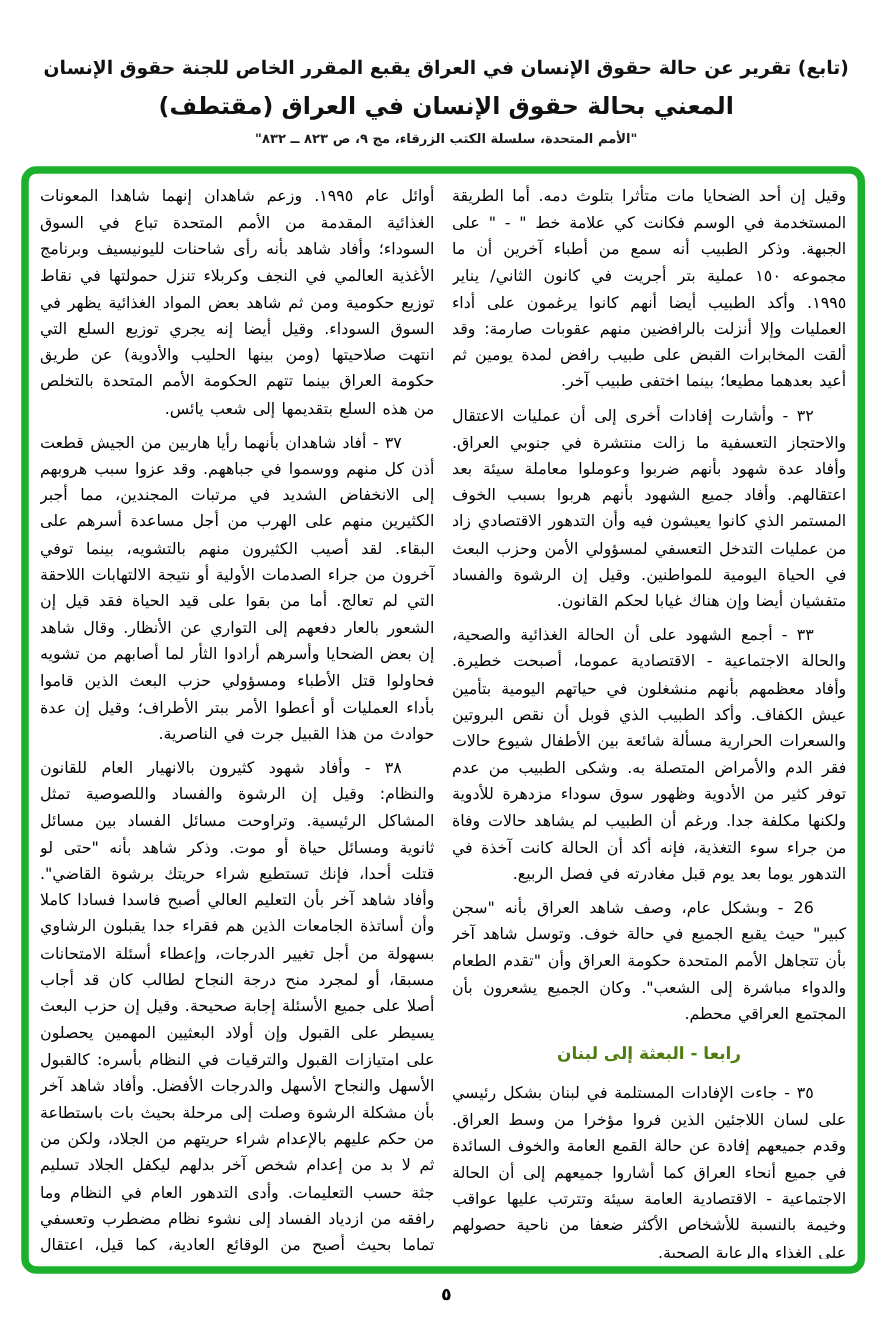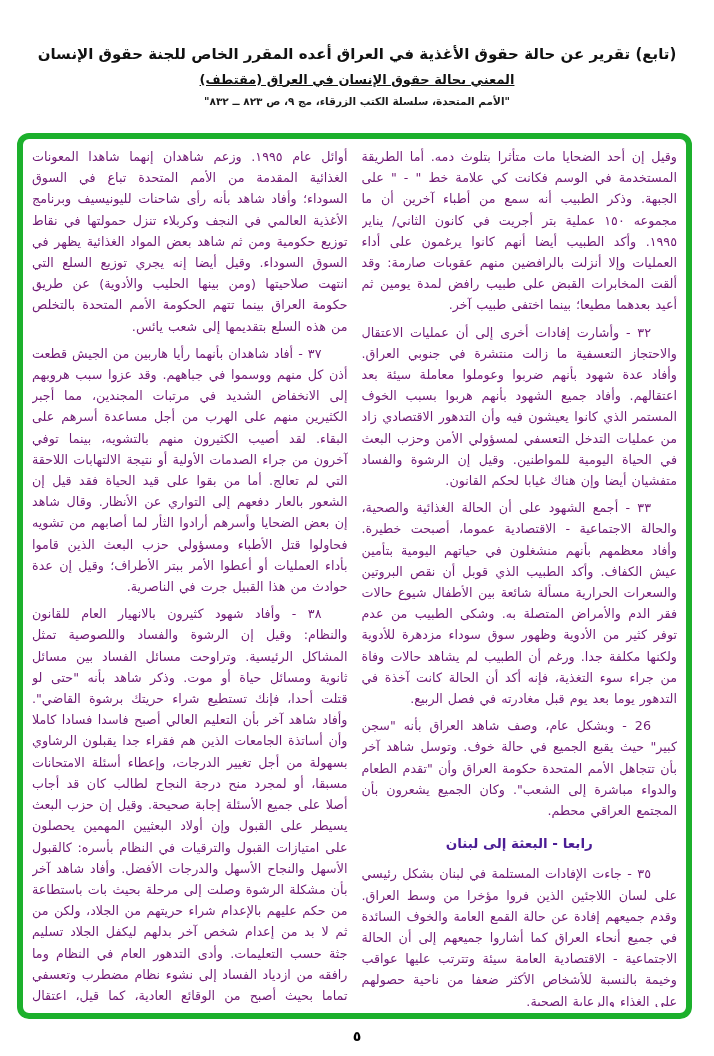--- a/index.html
+++ b/index.html
@@ -20,24 +20,23 @@
     padding-top: 40px;
     text-align: center;
     color: #111;
   }
   .header .title-line1 {
     font-size: 15px;
     font-weight: bold;
     line-height: 1.9;
   }
   .header .title-line2 {
-    font-size: 13px;
+    font-size: 19px;
     font-weight: bold;
     line-height: 1.7;
-    text-decoration: underline;
   }
   .header .source-line {
     font-size: 10.5px;
     font-weight: bold;
     margin-top: 4px;
     color: #1a1a1a;
   }
   .body-frame {
     position: absolute;
     left: 17px;
@@ -61,54 +60,54 @@
   .column {
     flex: 1 1 0;
     min-width: 0;
     overflow: hidden;
   }
   .para {
     margin: 0 0 6px 0;
     font-size: 12.7px;
     line-height: 1.67;
     text-align: justify;
-    color: #701a75;
+    color: #000000;
     word-spacing: 1px;
   }
   .para.numbered {
     text-indent: 26px;
   }
   .para.continuation {
     text-indent: 0;
   }
   .section-heading {
     margin: 14px 0 12px 0;
     font-size: 13.5px;
     font-weight: bold;
     text-align: center;
-    color: #4c1d95;
+    color: #4d7c0f;
   }
   .page-number {
     position: absolute;
     bottom: 12px;
     left: 0;
     right: 0;
     text-align: center;
     font-size: 14px;
     font-weight: bold;
     color: #000;
   }
 </style>
 </head>
 <body>
 
 <div class="page">
 
   <div class="header">
-    <div class="title-line1">(تابع) تقرير عن حالة حقوق الأغذية في العراق أعده المقرر الخاص للجنة حقوق الإنسان</div>
+    <div class="title-line1">(تابع) تقرير عن حالة حقوق الإنسان في العراق يقبع المقرر الخاص للجنة حقوق الإنسان</div>
     <div class="title-line2">المعني بحالة حقوق الإنسان في العراق (مقتطف)</div>
     <div class="source-line">"الأمم المتحدة، سلسلة الكتب الزرقاء، مج ٩، ص ٨٢٣ ــ ٨٣٢"</div>
   </div>
 
   <div class="body-frame">
     <div class="columns">
 
       <div class="column">
         <p class="para continuation">وقيل إن أحد الضحايا مات متأثرا بتلوث دمه. أما الطريقة المستخدمة في الوسم فكانت كي علامة خط " - " على الجبهة. وذكر الطبيب أنه سمع من أطباء آخرين أن ما مجموعه ١٥٠ عملية بتر أجريت في كانون الثاني/ يناير ١٩٩٥. وأكد الطبيب أيضا أنهم كانوا يرغمون على أداء العمليات وإلا أنزلت بالرافضين منهم عقوبات صارمة: وقد ألقت المخابرات القبض على طبيب رافض لمدة يومين ثم أعيد بعدهما مطيعا؛ بينما اختفى طبيب آخر.</p>
         <p class="para numbered">٣٢ - وأشارت إفادات أخرى إلى أن عمليات الاعتقال والاحتجاز التعسفية ما زالت منتشرة في جنوبي العراق. وأفاد عدة شهود بأنهم ضربوا وعوملوا معاملة سيئة بعد اعتقالهم. وأفاد جميع الشهود بأنهم هربوا بسبب الخوف المستمر الذي كانوا يعيشون فيه وأن التدهور الاقتصادي زاد من عمليات التدخل التعسفي لمسؤولي الأمن وحزب البعث في الحياة اليومية للمواطنين. وقيل إن الرشوة والفساد متفشيان أيضا وإن هناك غيابا لحكم القانون.</p>

